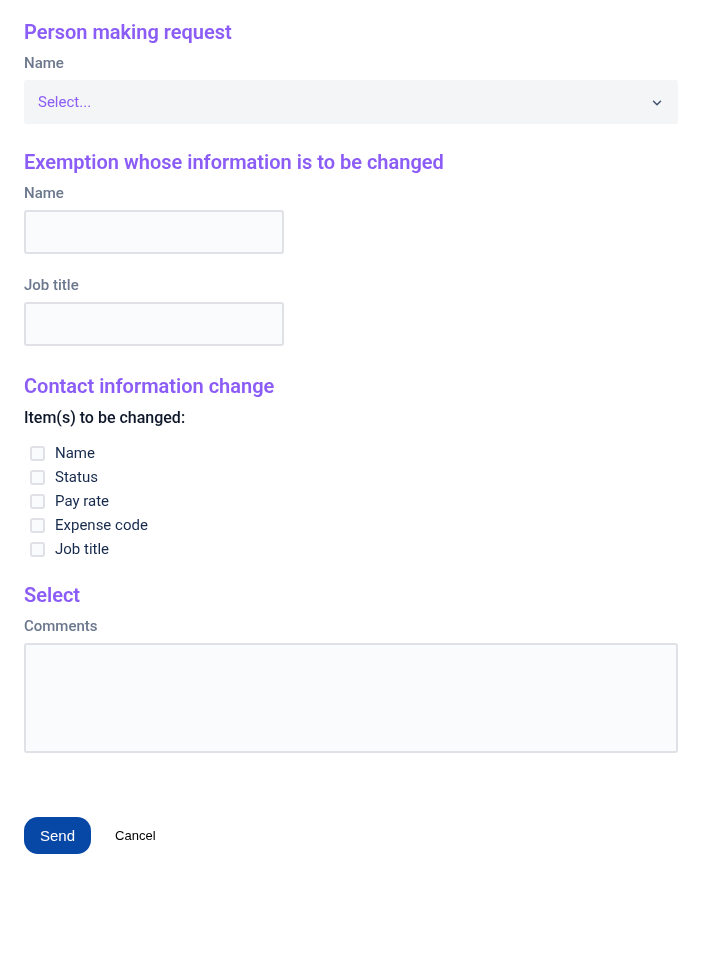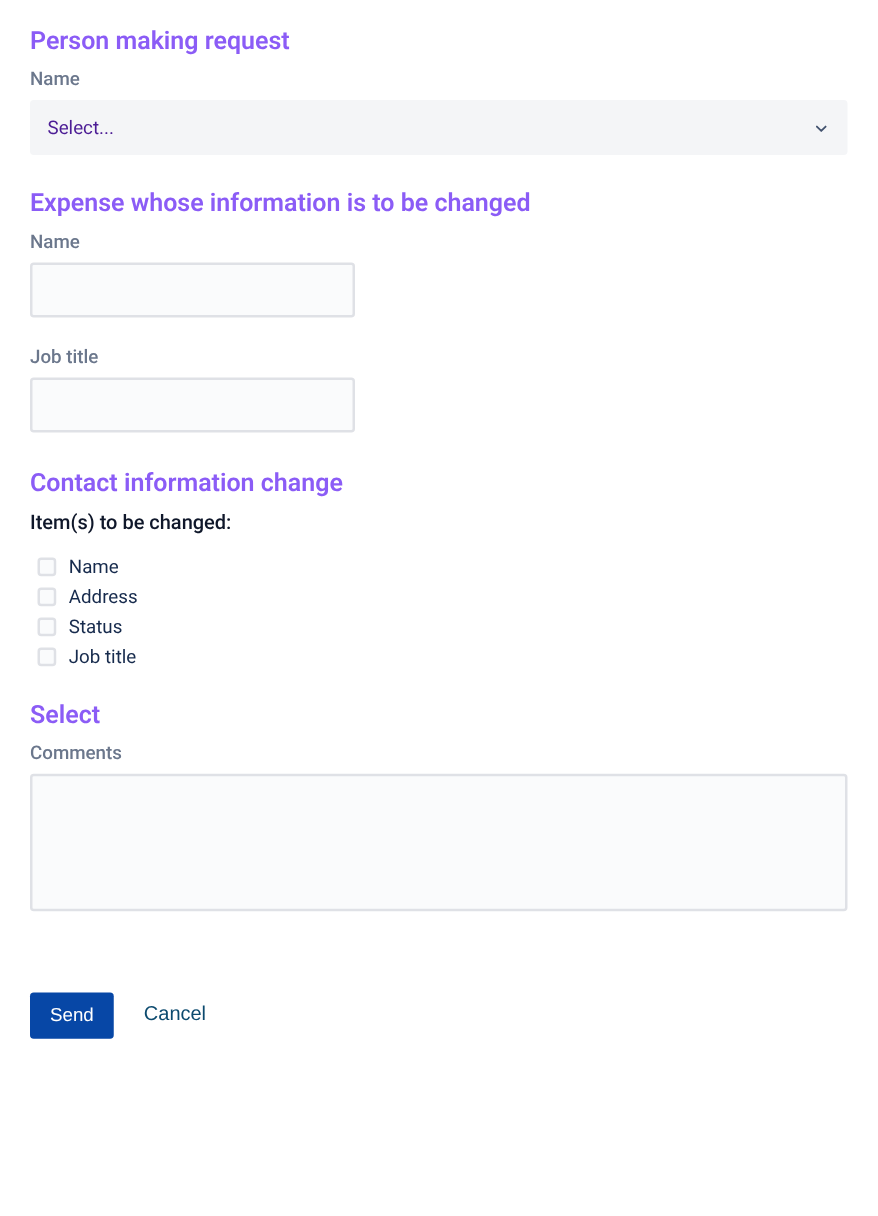--- a/index.html
+++ b/index.html
@@ -34,21 +34,21 @@
     background: #F4F5F7;
     border: none;
     border-radius: 3px;
     padding: 0 14px;
     display: flex;
     align-items: center;
     justify-content: space-between;
     cursor: pointer;
   }
   .select-placeholder {
-    color: #4c1d95;
+    color: #8b5cf6;
     font-size: 15px;
   }
   .chevron {
     width: 14px;
     height: 14px;
     flex: 0 0 auto;
   }
   .section-gap { margin-top: 6px; }
   .text-input {
     width: 260px;
@@ -106,31 +106,31 @@
   }
   .button-row {
     display: flex;
     align-items: center;
     gap: 20px;
   }
   .btn-primary {
     background: #0747A6;
     color: #fff;
     border: none;
-    border-radius: 3px;
+    border-radius: 14px;
     padding: 10px 16px;
     font-size: 15px;
     font-weight: 500;
     cursor: pointer;
   }
   .btn-link {
     background: none;
     border: none;
-    color: #0c4a6e;
-    font-size: 16px;
+    color: #000000;
+    font-size: 13px;
     cursor: pointer;
     padding: 10px 4px;
   }
 </style>
 </head>
 <body>
 
 
 
 
@@ -141,41 +141,45 @@
     <span class="select-placeholder">Select...</span>
     <span class="chevron">
       <svg viewBox="0 0 24 24" width="14" height="14" fill="none" stroke="#42526E" stroke-width="2.5" stroke-linecap="round" stroke-linejoin="round">
           <polyline points="6 9 12 15 18 9"></polyline>
         </svg>
     </span>
   </div>
 </div>
 
 
-<h2 class="section-heading section-gap">Expense whose information is to be changed</h2>
+<h2 class="section-heading section-gap">Exemption whose information is to be changed</h2>
 <div class="field-label">Name</div>
 <input type="text" class="text-input" value="" style="">
 <div class="field-label">Job title</div>
 <input type="text" class="text-input" value="" style="">
 
 
 <h2 class="section-heading section-gap">Contact information change</h2>
 <div class="items-label">Item(s) to be changed:</div>
 <ul class="checklist">
   <li>
       <span class="cb"></span>
       <span class="cb-label">Name</span>
     </li>
   <li>
       <span class="cb"></span>
-      <span class="cb-label">Address</span>
+      <span class="cb-label">Status</span>
     </li>
   <li>
       <span class="cb"></span>
-      <span class="cb-label">Status</span>
+      <span class="cb-label">Pay rate</span>
+    </li>
+  <li>
+      <span class="cb"></span>
+      <span class="cb-label">Expense code</span>
     </li>
   <li>
       <span class="cb"></span>
       <span class="cb-label">Job title</span>
     </li>
 </ul>
 
 
 <h2 class="section-heading">Select</h2>
 <div class="field-label">Comments</div>

